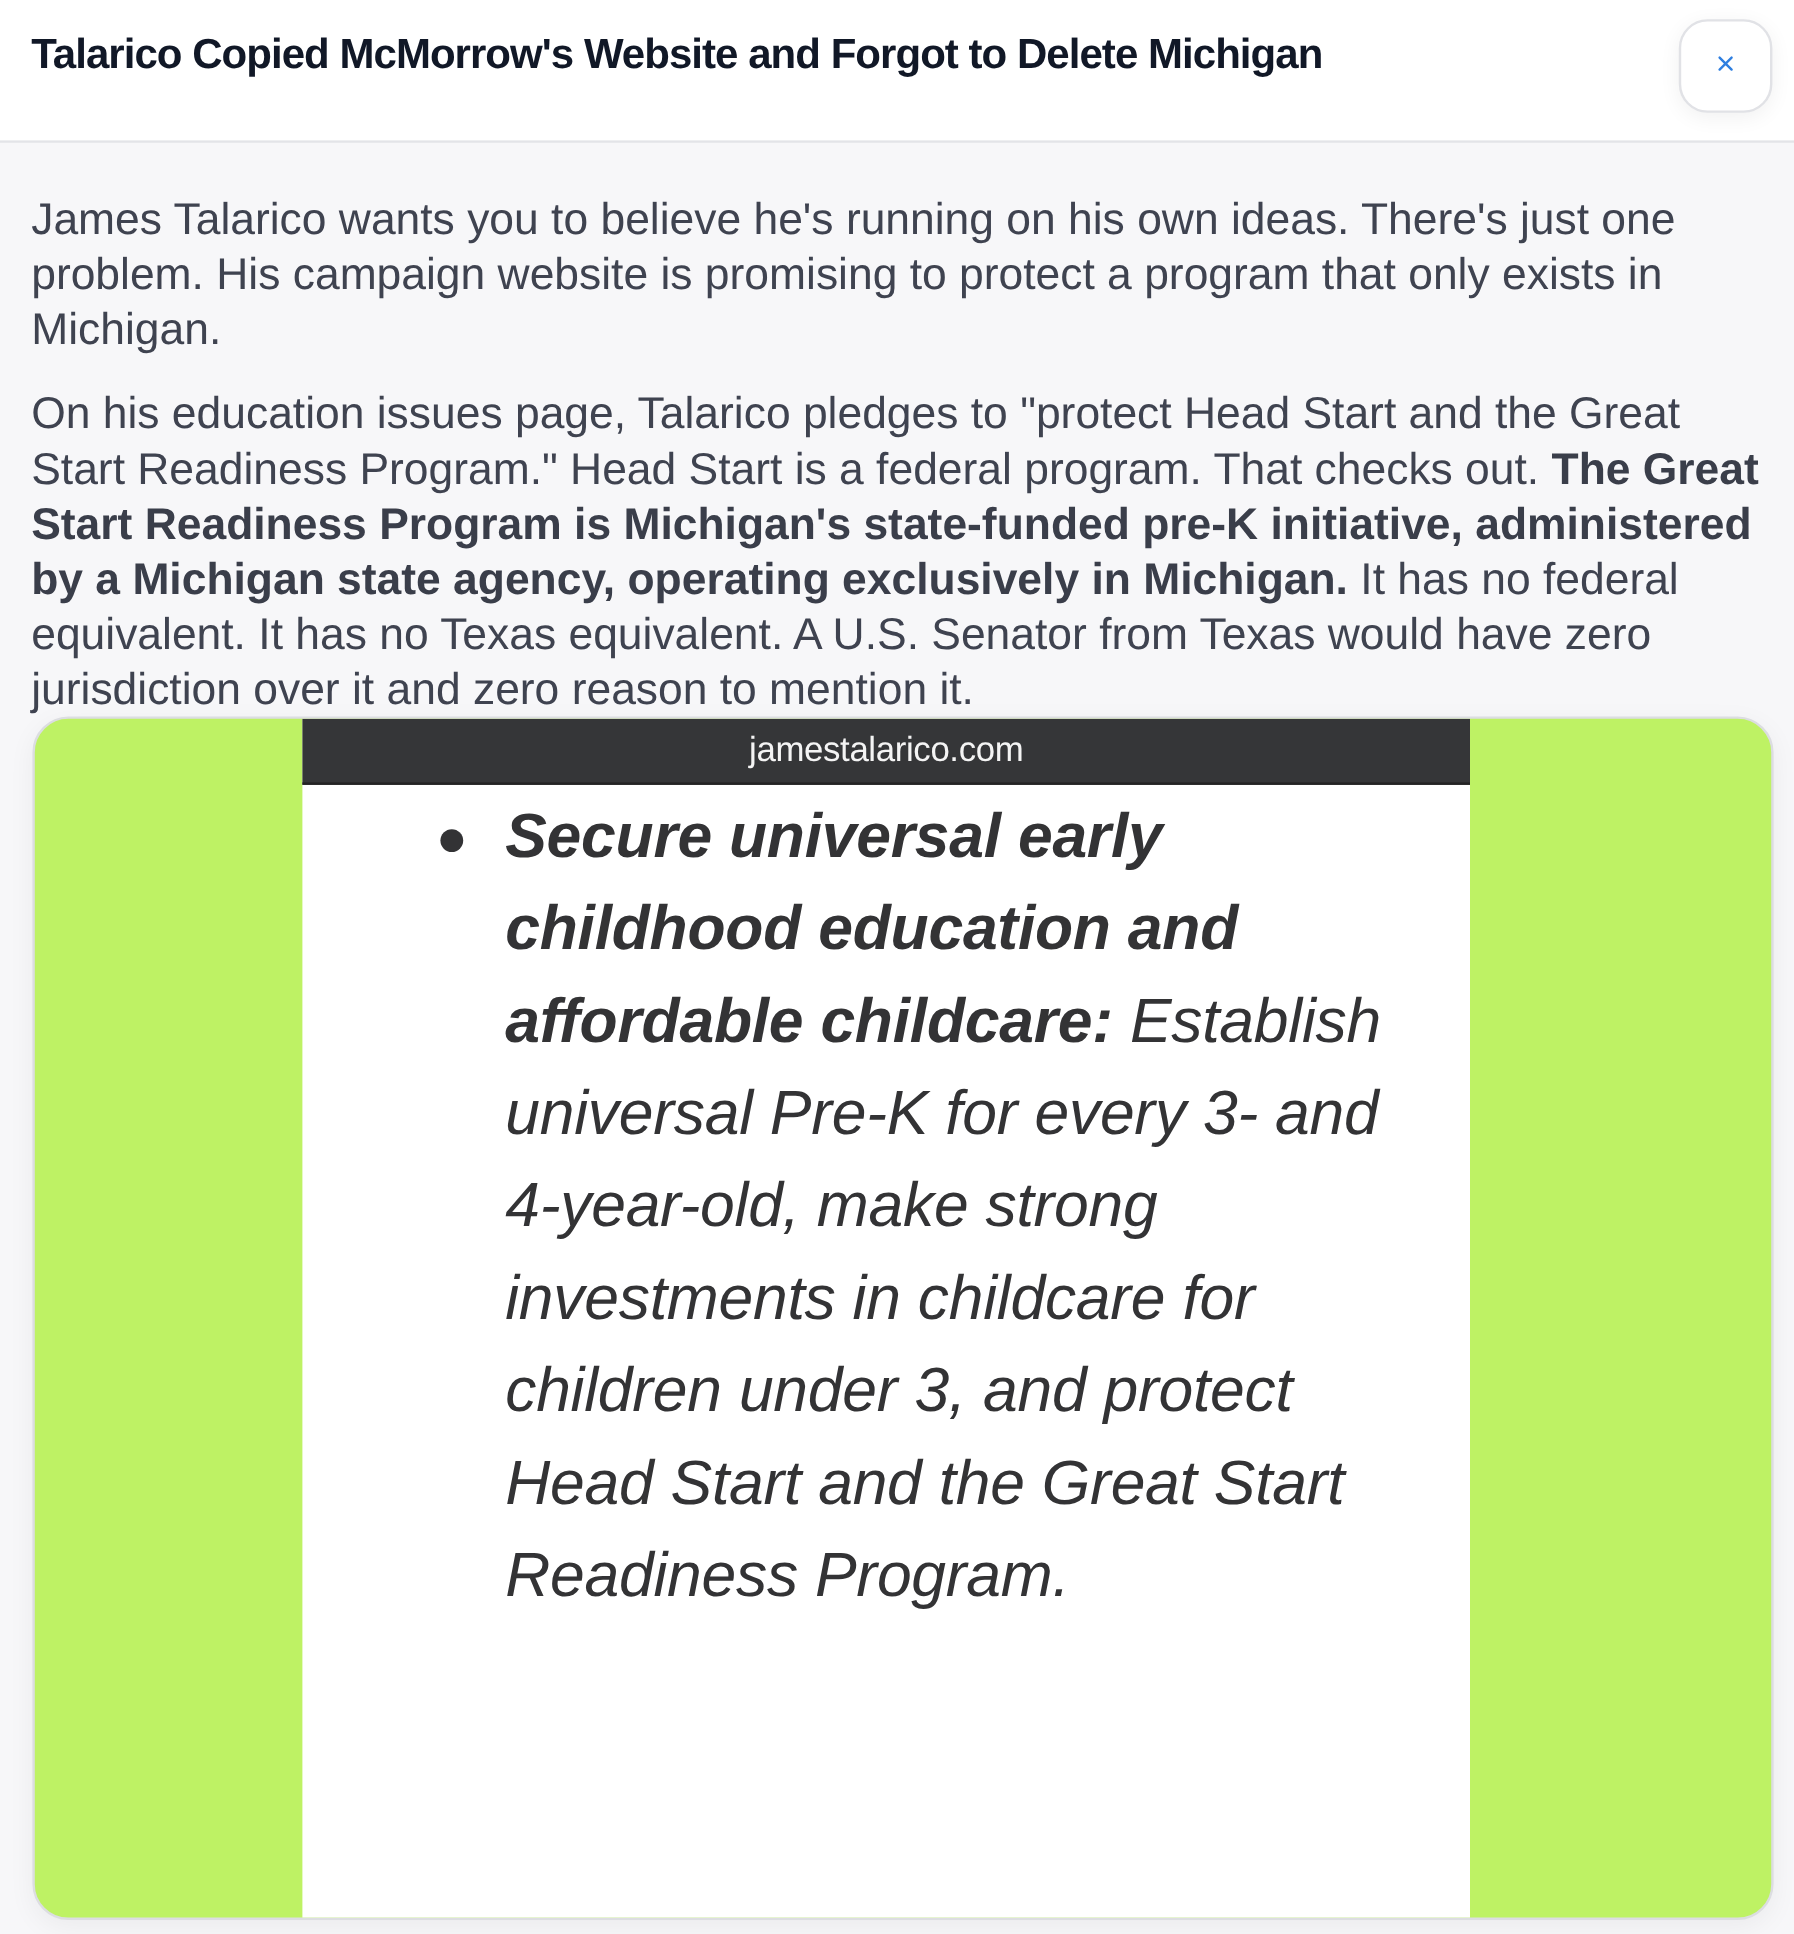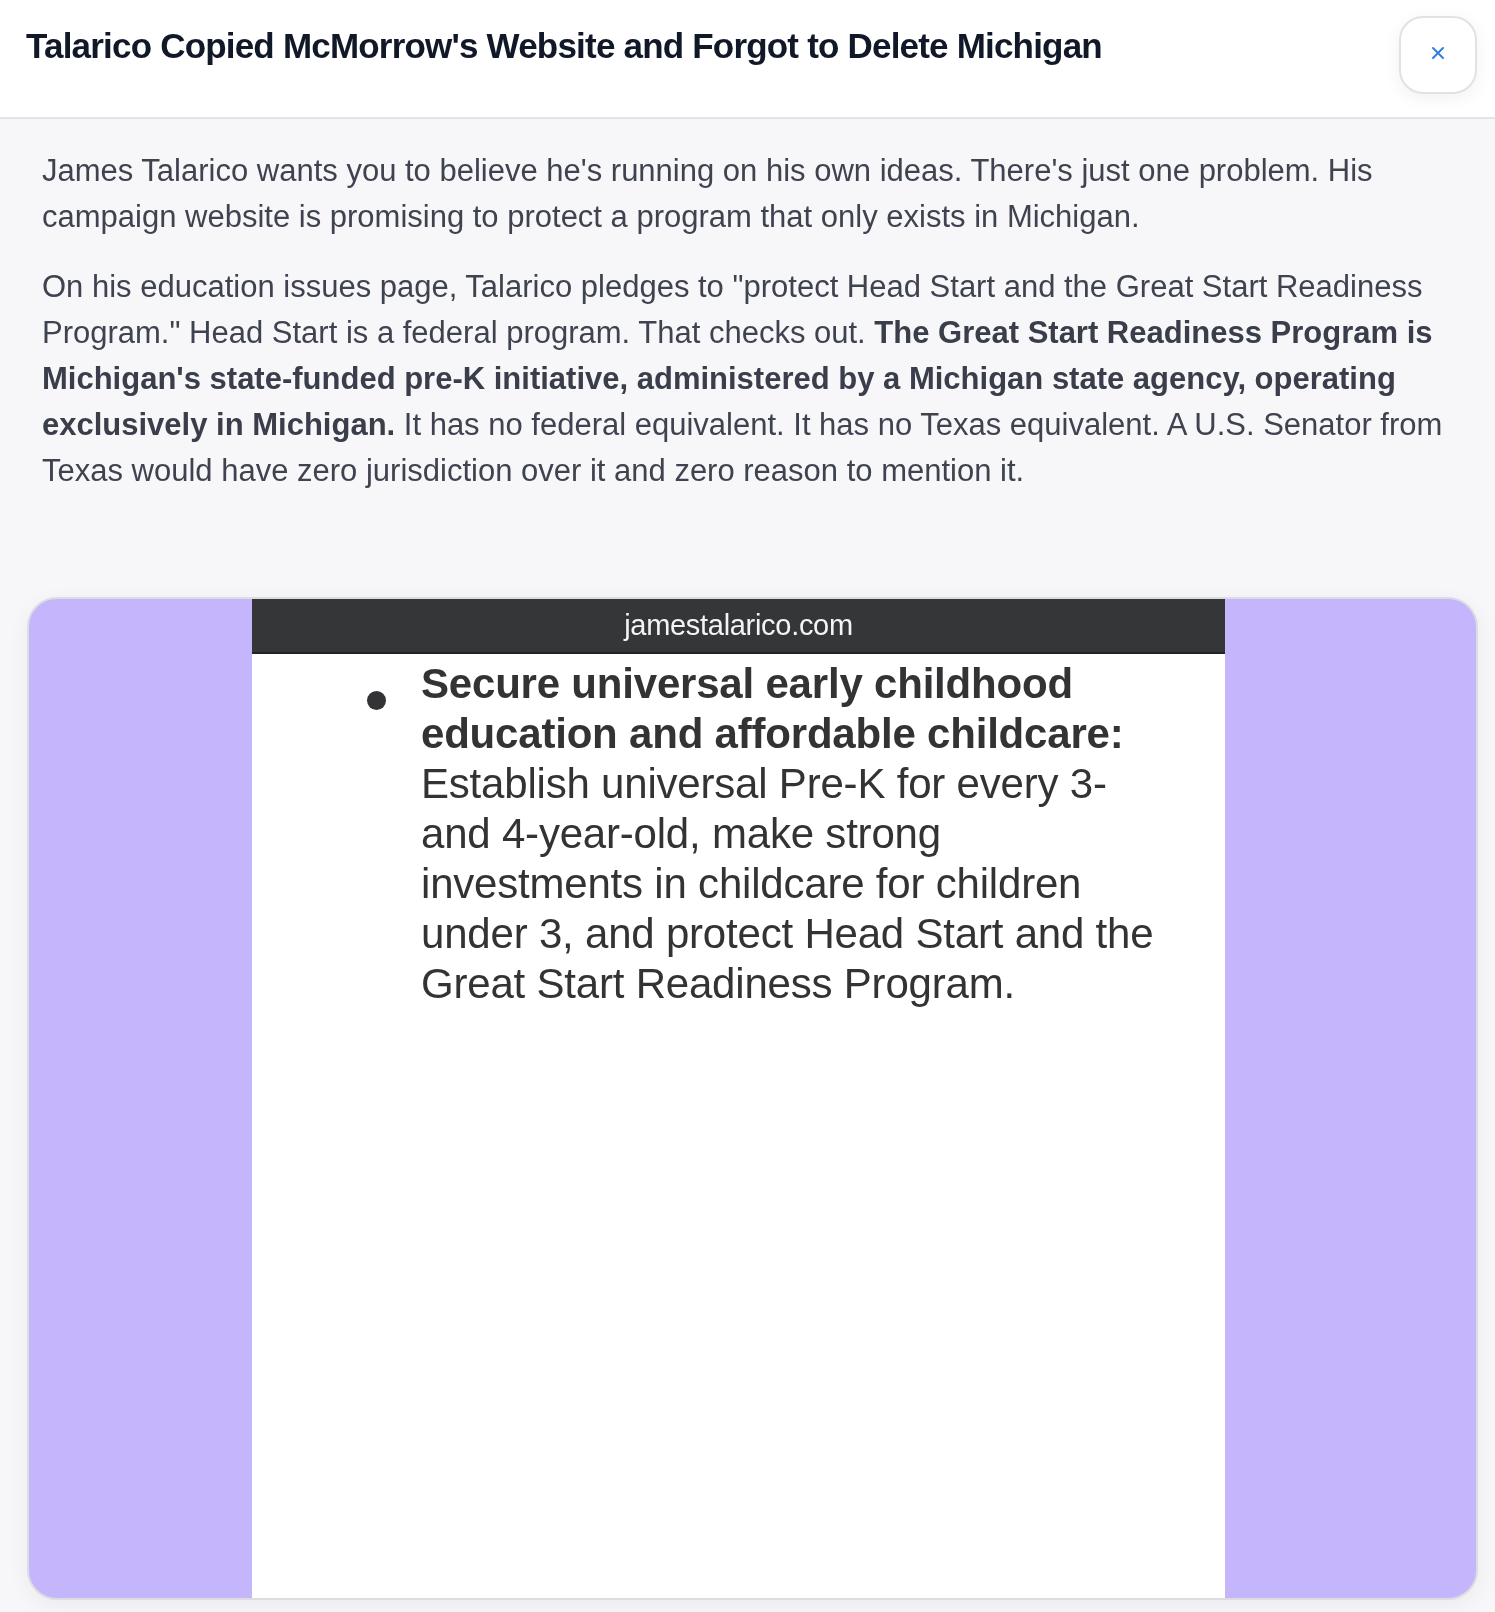--- a/index.html
+++ b/index.html
@@ -23,47 +23,48 @@
   .close-btn {
     position: absolute; left: 1399px; top: 16px; width: 78px; height: 78px;
     background: #ffffff;
     border: 2px solid #e1e2e6; border-radius: 24px;
     box-shadow: 0 4px 18px rgba(0,0,0,0.06);
     display: flex; align-items: center; justify-content: center;
     cursor: pointer;
   }
   .close-btn svg { width: 14px; height: 14px; }
   .content {
-    position: absolute; left: 26px; top: 148px; width: 1440px;
-    color: #3f4350; font-size: 31px; line-height: 46px; margin-left: 16px;
+    position: absolute; left: 26px; top: 160px; width: 1440px;
+    color: #3f4350; font-size: 37px; line-height: 46px;
   }
   .content p { margin-bottom: 24px; }
   .content b { font-weight: 700; color: #3a3e4a; }
   .card {
     position: absolute; left: 27px; top: 597px; width: 1451px; height: 1003px;
-    background: #c4b5fd;
+    background: #bef264;
     border: 2px solid #dcdde1; border-radius: 30px;
     box-shadow: 0 6px 22px rgba(0,0,0,0.05);
     overflow: hidden;
   }
   .shot {
     position: absolute; left: 223px; top: 0; width: 973px; height: 1010px;
     background: #ffffff;
   }
   .urlbar {
     height: 55px; background: #353638;
     border-bottom: 2px solid #232324;
     color: #f4f4f4; font-size: 29px; text-align: center; line-height: 52px;
     letter-spacing: -0.3px;
   }
   .shot ul { list-style: none; position: absolute; left: 0; top: 60px; width: 100%; }
   .shot li {
     position: relative; padding-left: 169px; padding-right: 60px;
-    font-size: 42px; line-height: 50px; color: #333335;
+    font-size: 52px; line-height: 77px; color: #333335;
     letter-spacing: -0.2px;
+    font-style: italic;
   }
   .shot li .bullet {
     position: absolute; left: 115px; top: 32px; width: 19px; height: 19px;
     border-radius: 50%; background: #333335;
   }
   .shot li b { font-weight: 700; }
 </style>
 </head>
 <body>
 

